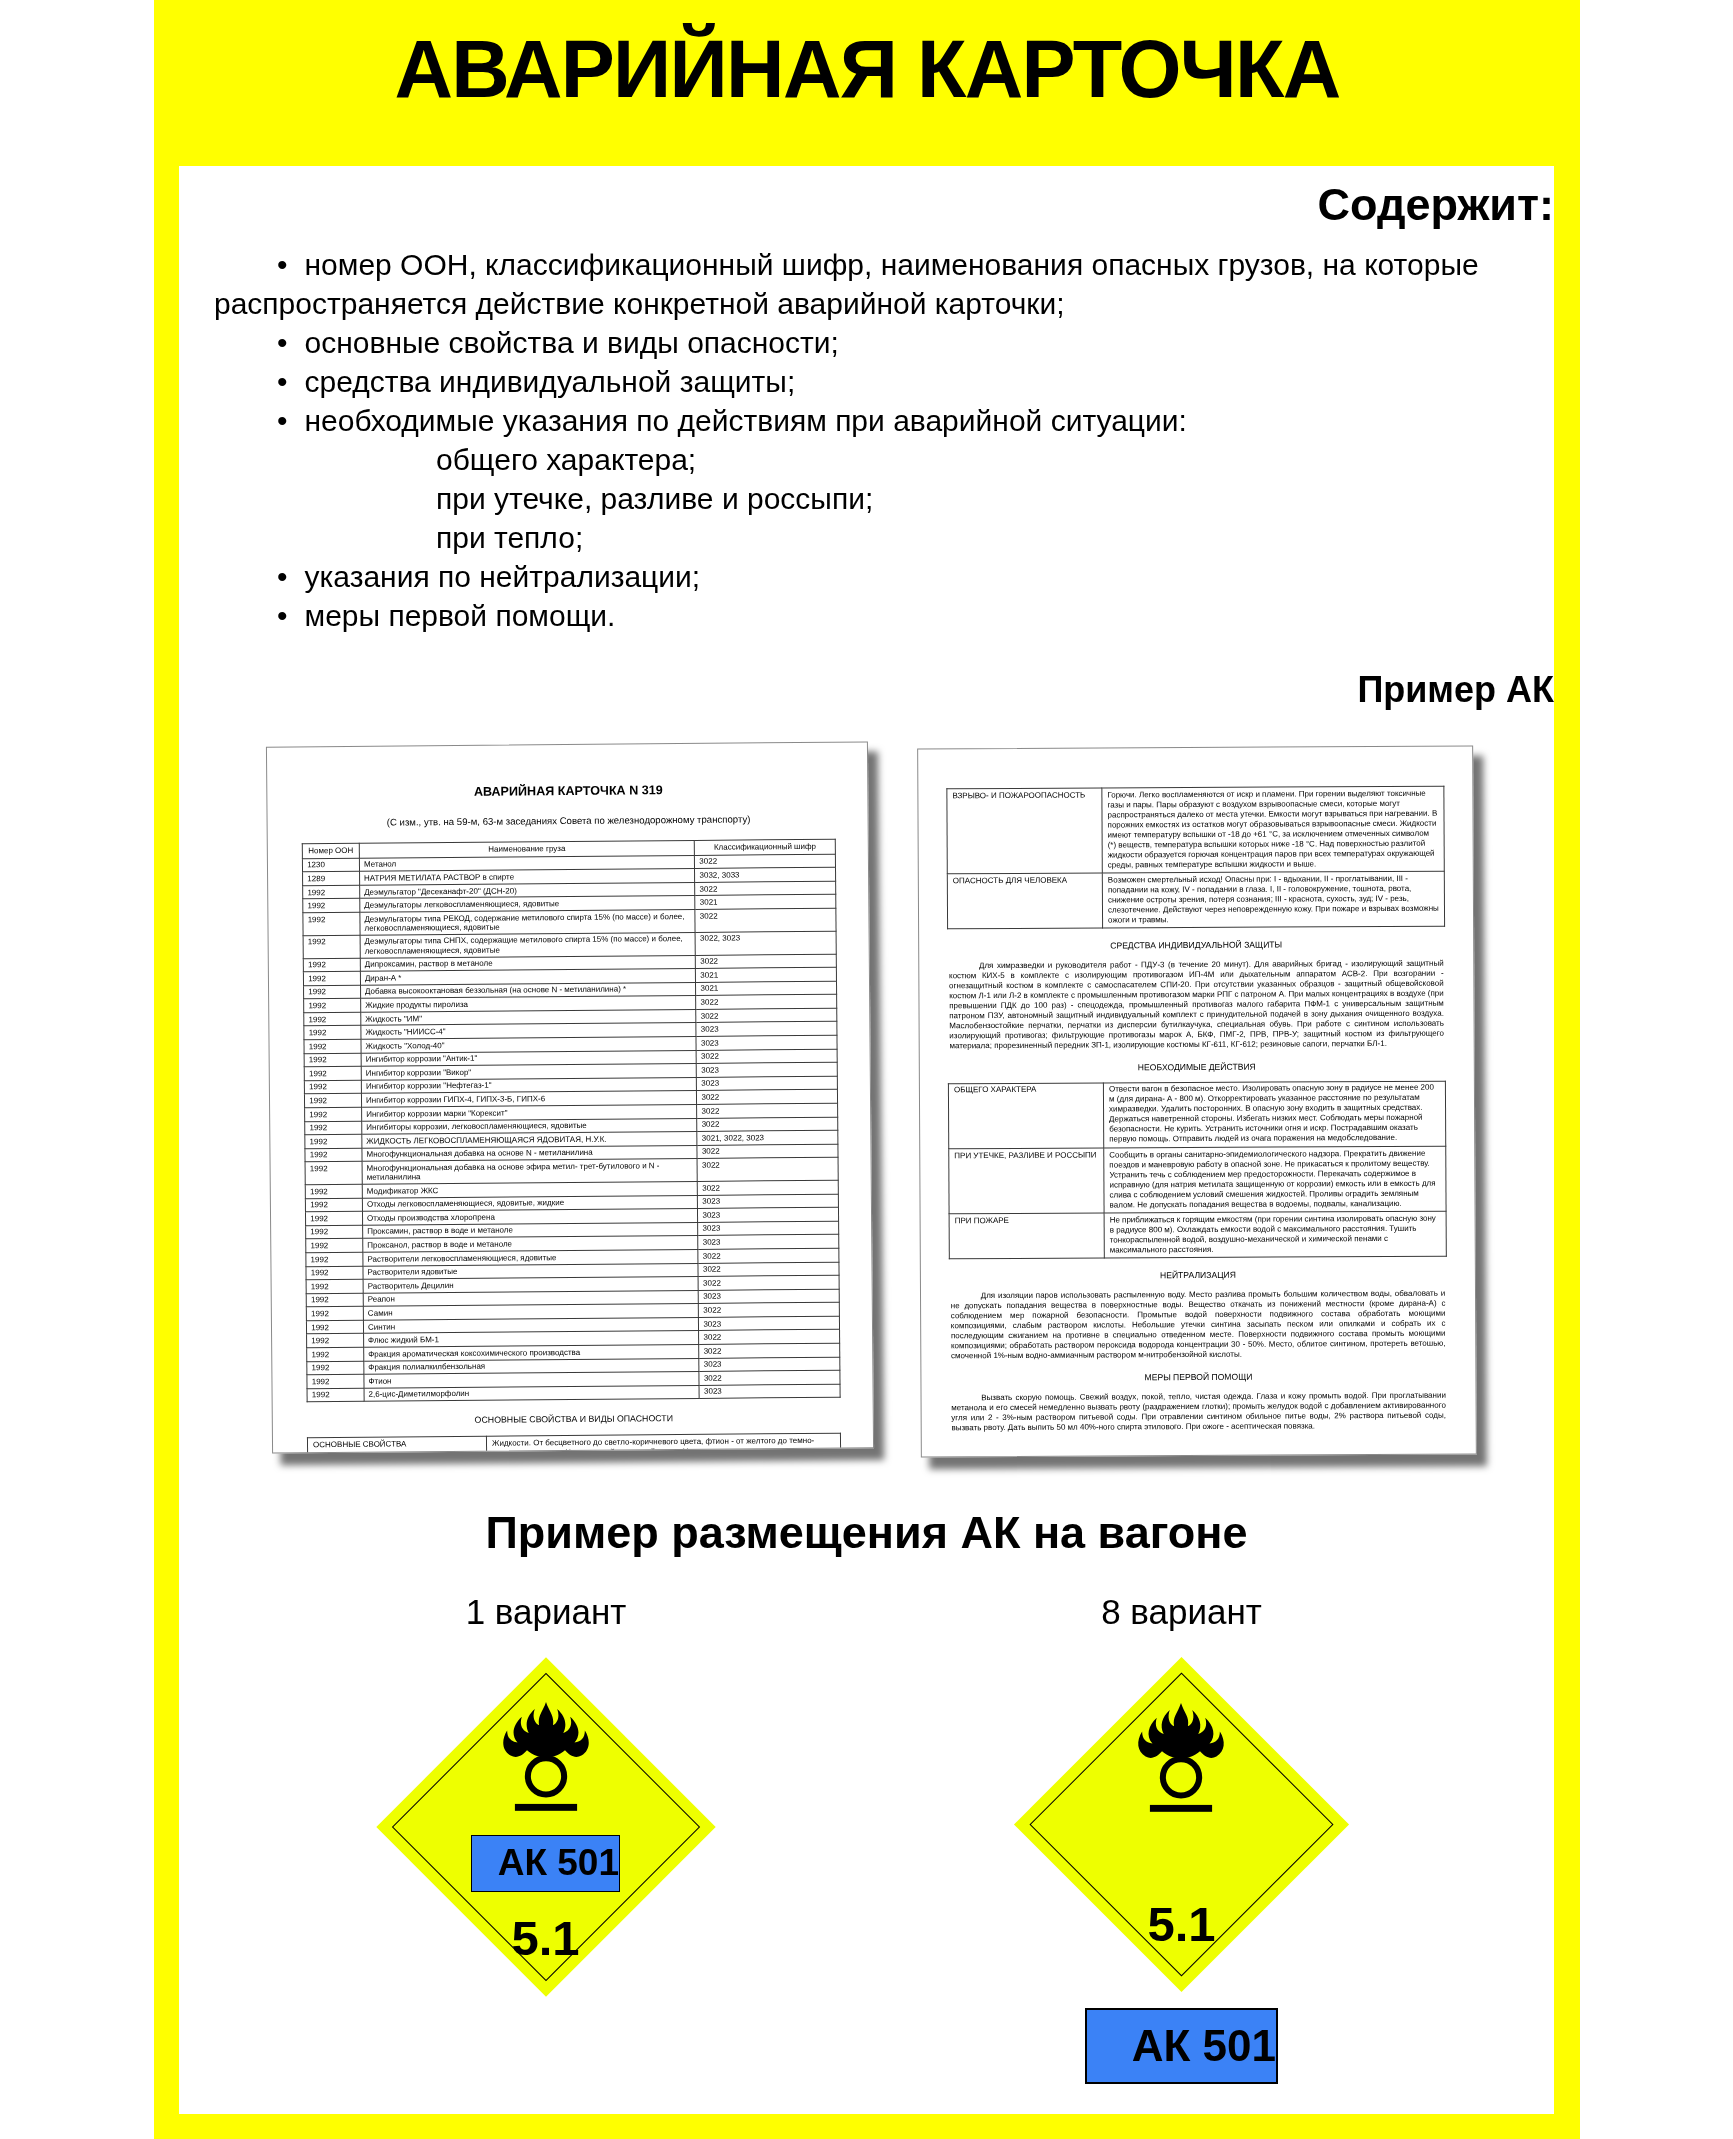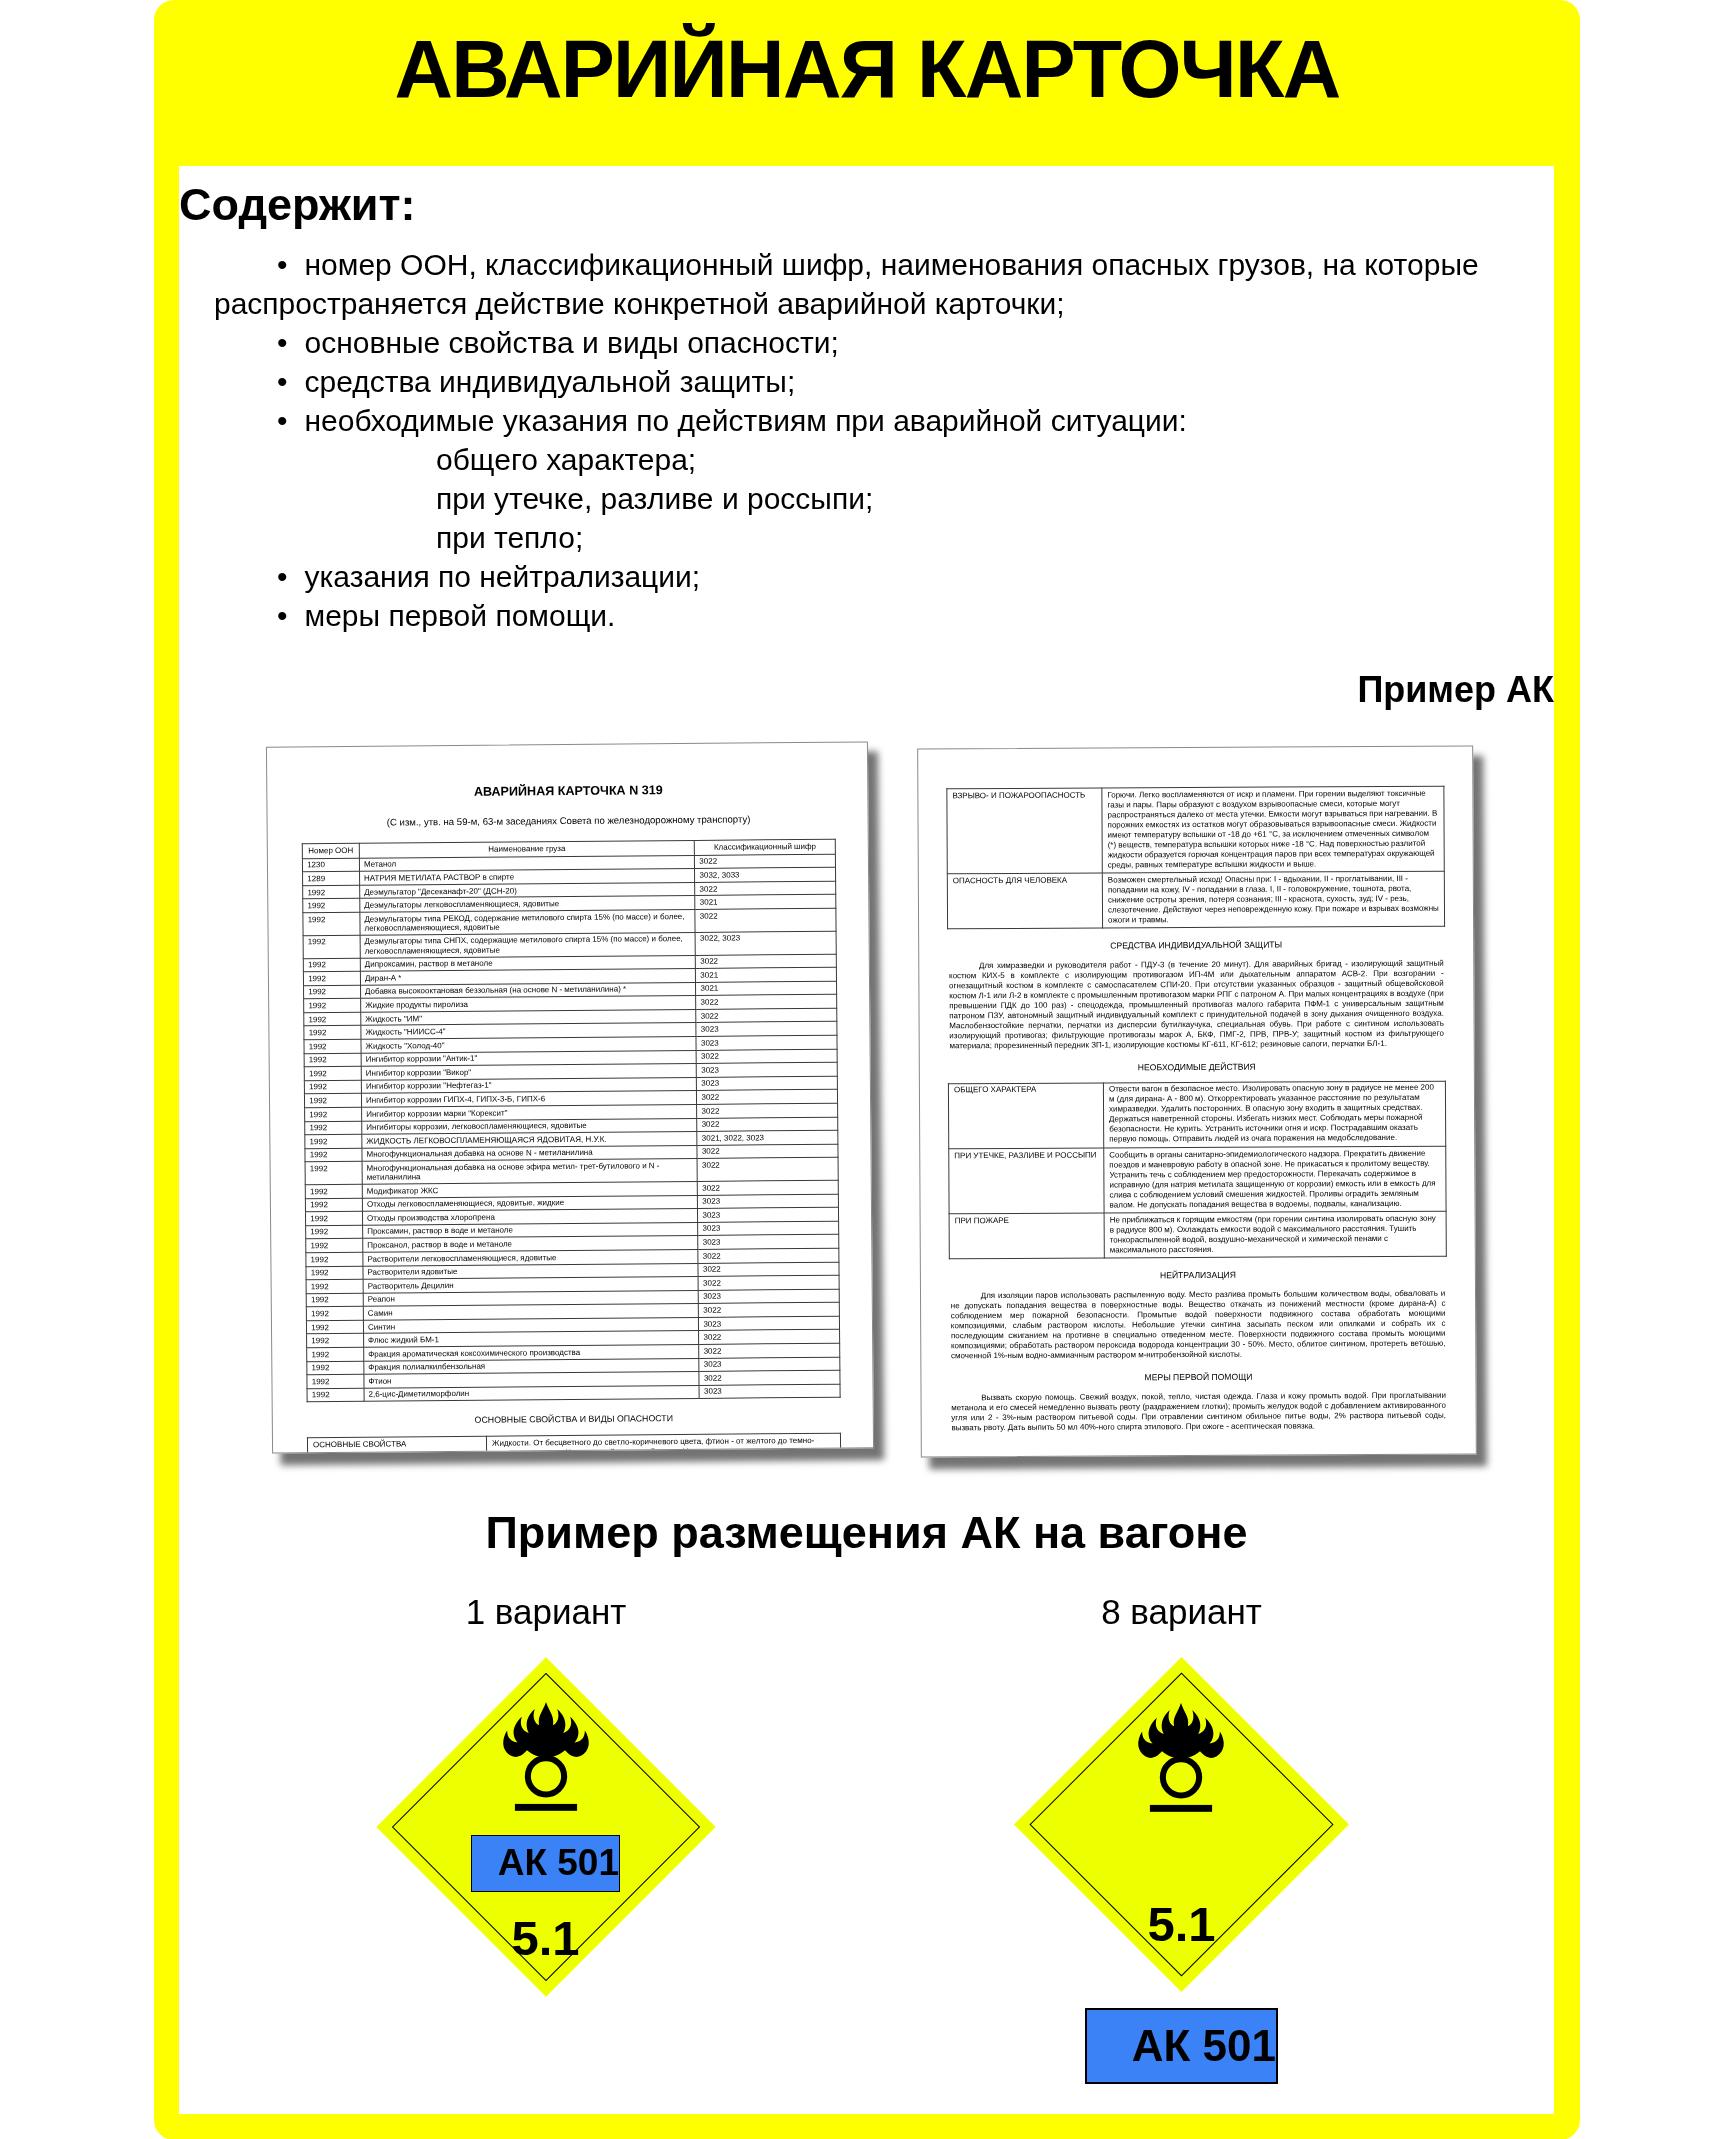--- a/index.html
+++ b/index.html
@@ -1,28 +1,28 @@
 <!DOCTYPE html>
 <html style="font-size:13.4px"><head>
 <meta charset="utf-8">
 <style>
   html,body{margin:0;padding:0;}
   body{
     width:1734px;height:2140px;background:#ffffff;position:relative;
     font-family:"Liberation Sans", sans-serif;color:#000;
   }
-  .poster{position:absolute;left:154px;top:0;width:1426px;height:2140px;background:#FFFF00;border-radius:20px;}
+  .poster{position:absolute;left:154px;top:0;width:1426px;height:2140px;background:#FFFF00;}
   .poster-title{
     position:absolute;top:22px;left:0;width:100%;text-align:center;
     font-size:81px;font-weight:bold;letter-spacing:-1.7px;line-height:94px;white-space:nowrap;
   }
   .inner{position:absolute;left:25px;top:166px;width:1375px;height:1948px;background:#ffffff;}
 
   
-  .h-contains{position:absolute;top:13.4px;left:0;width:100%;text-align:left;font-size:45px;font-weight:bold;}
+  .h-contains{position:absolute;top:13.4px;left:0;width:100%;text-align:right;font-size:45px;font-weight:bold;}
   .clist{position:absolute;top:79px;left:35px;width:1329px;font-size:30px;line-height:39px;}
   .ci{text-indent:63px;}
   .ci .blt{margin-right:17px;}
   .cs{margin-left:222px;}
 
   
   .h-example{position:absolute;top:503px;left:0;width:100%;text-align:right;font-size:36px;font-weight:bold;}
 
   
   .doc{

